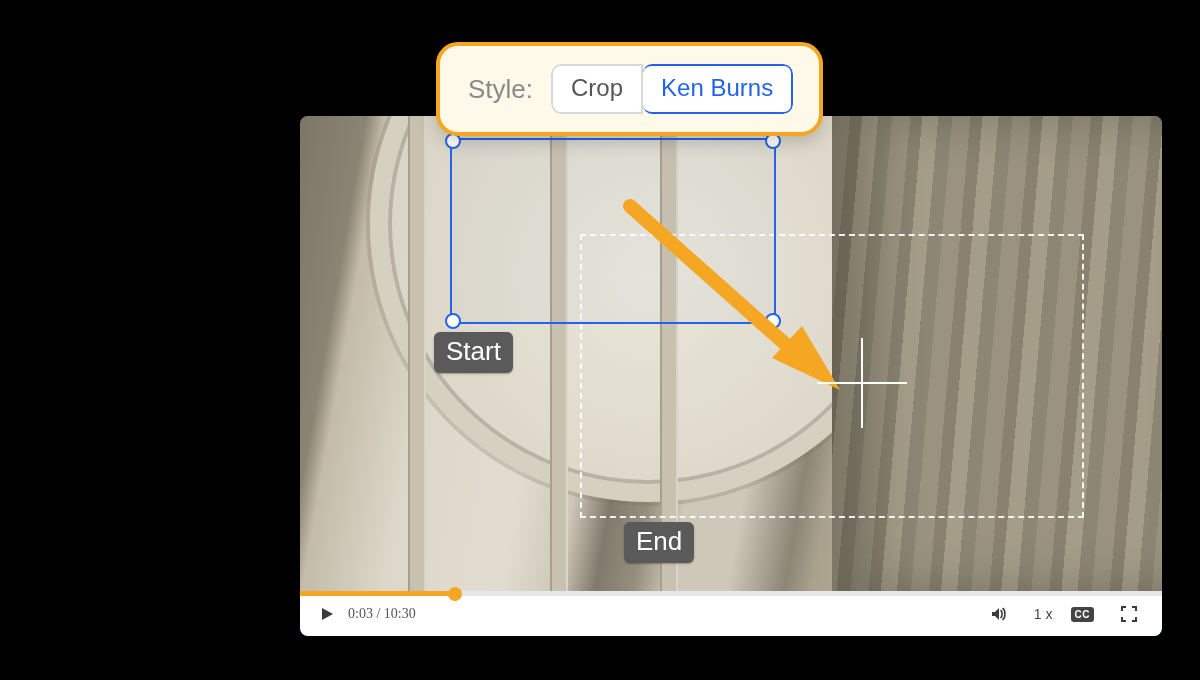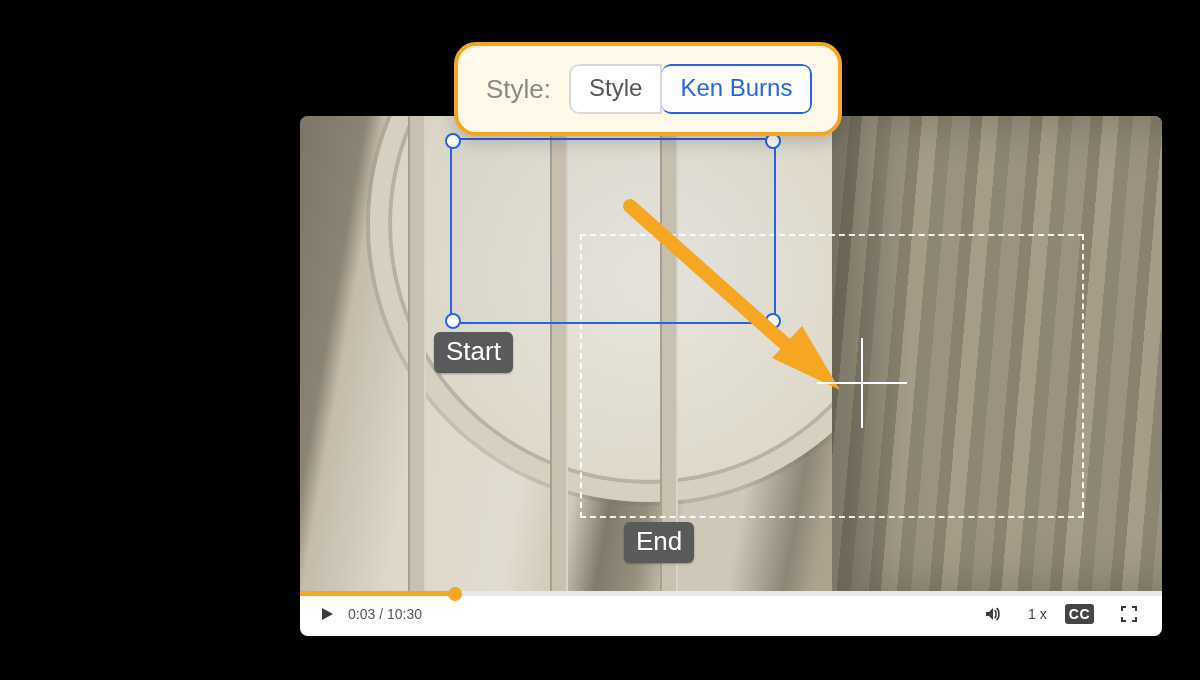--- a/index.html
+++ b/index.html
@@ -91,27 +91,27 @@
     border-top:1px solid #ececec;
     display:flex;align-items:center;
     font-size:14px;color:#444;
   }
   .progress{position:absolute;left:0;right:0;top:-1px;height:5px;background:#e7e7e7;}
   .progress-fill{height:100%;background:var(--accent-orange);width:18%;position:relative;}
   .progress-thumb{position:absolute;right:-7px;top:-4.5px;width:14px;height:14px;border-radius:50%;background:var(--accent-orange);}
   .ctrl-btn{width:34px;display:flex;align-items:center;justify-content:center;color:#3b3b3b;}
   .ctrl-btn svg{width:16px;height:16px;fill:currentColor;}
   .right-cluster{margin-left:auto;display:flex;align-items:center;gap:18px;padding-right:16px;}
-  .time{margin-left:4px;color:#555;}
+  .time{margin-left:4px;color:#555;font-family:Liberation Serif, serif;}
   .speed{font-size:14px;color:#444;}
-  .cc-badge{background:#444;color:#fff;font-size:14px;font-weight:700;padding:2px 4px;border-radius:3px;letter-spacing:.5px;}
+  .cc-badge{background:#444;color:#fff;font-size:10px;font-weight:700;padding:2px 4px;border-radius:3px;letter-spacing:.5px;}
 
   
   .style-pill{
-    position:absolute; left:454px; top:42px;
+    position:absolute; left:436px; top:42px;
     padding:18px 26px 18px 28px;
     background:var(--panel-cream);
     border:4px solid var(--accent-orange);
     border-radius:22px;
     display:flex;align-items:center;gap:18px;
     box-shadow:0 6px 18px rgba(0,0,0,.18);
     z-index:10;
   }
   .style-label{font-size:26px;color:#8a8a8a;}
   .seg{display:flex;border-radius:10px;overflow:hidden;}
@@ -185,18 +185,18 @@
             <path d="M1 5V1h4M15 5V1h-4M1 11v4h4M15 11v4h-4" fill="none" stroke="#3b3b3b" stroke-width="2"></path>
           </svg>
         </div>
       </div>
     </div>
   </div>
 
   <div class="style-pill">
     <span class="style-label">Style:</span>
     <div class="seg">
-      <button>Style</button>
+      <button>Crop</button>
       <button class="active">Ken Burns</button>
     </div>
   </div>
 
 </div>
 
 </body></html>

